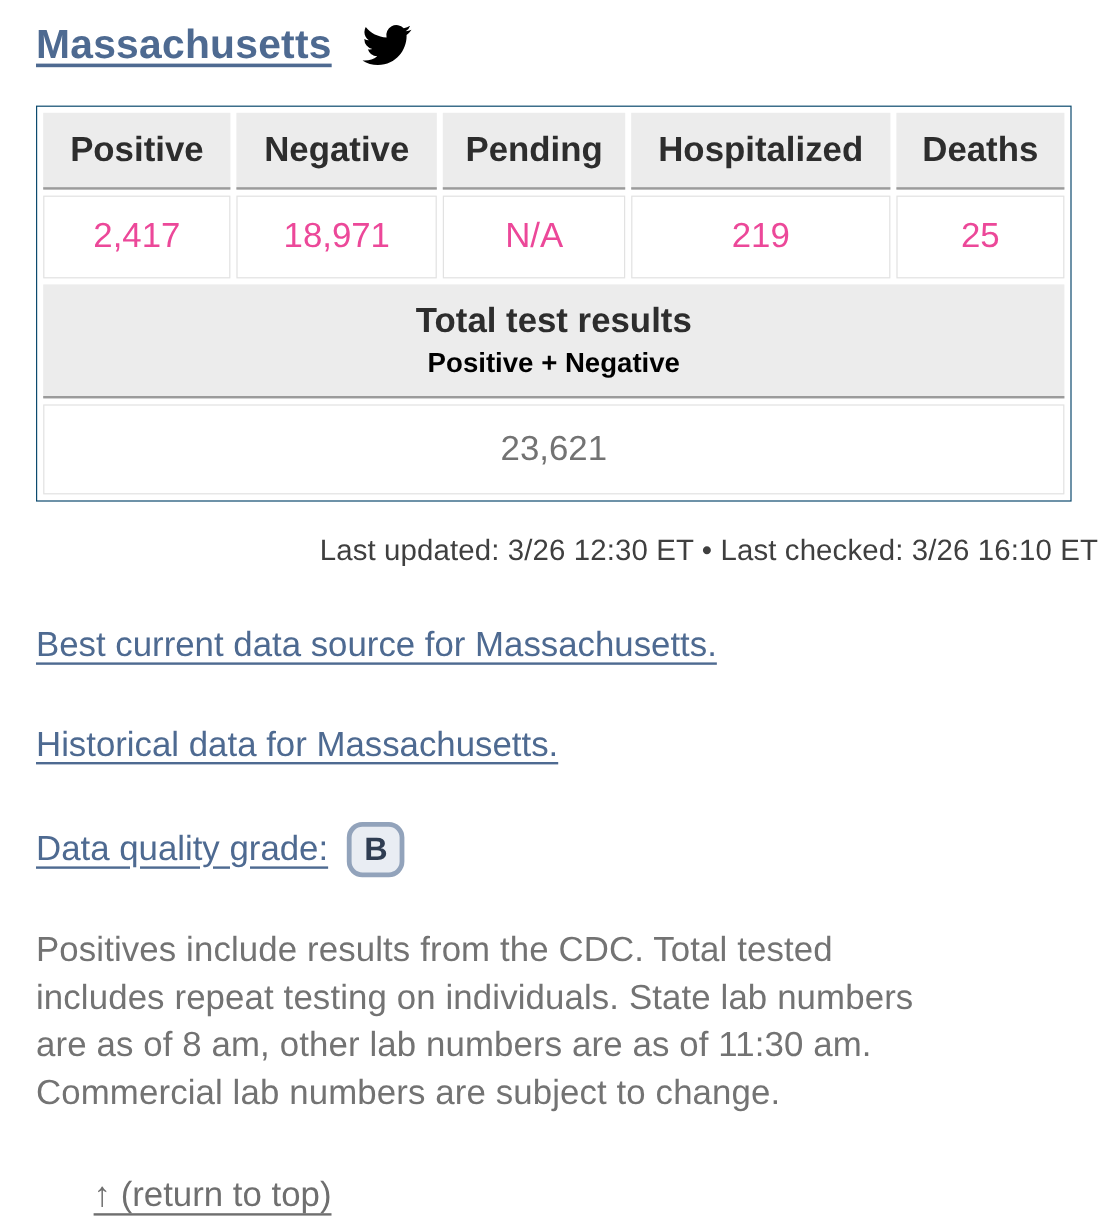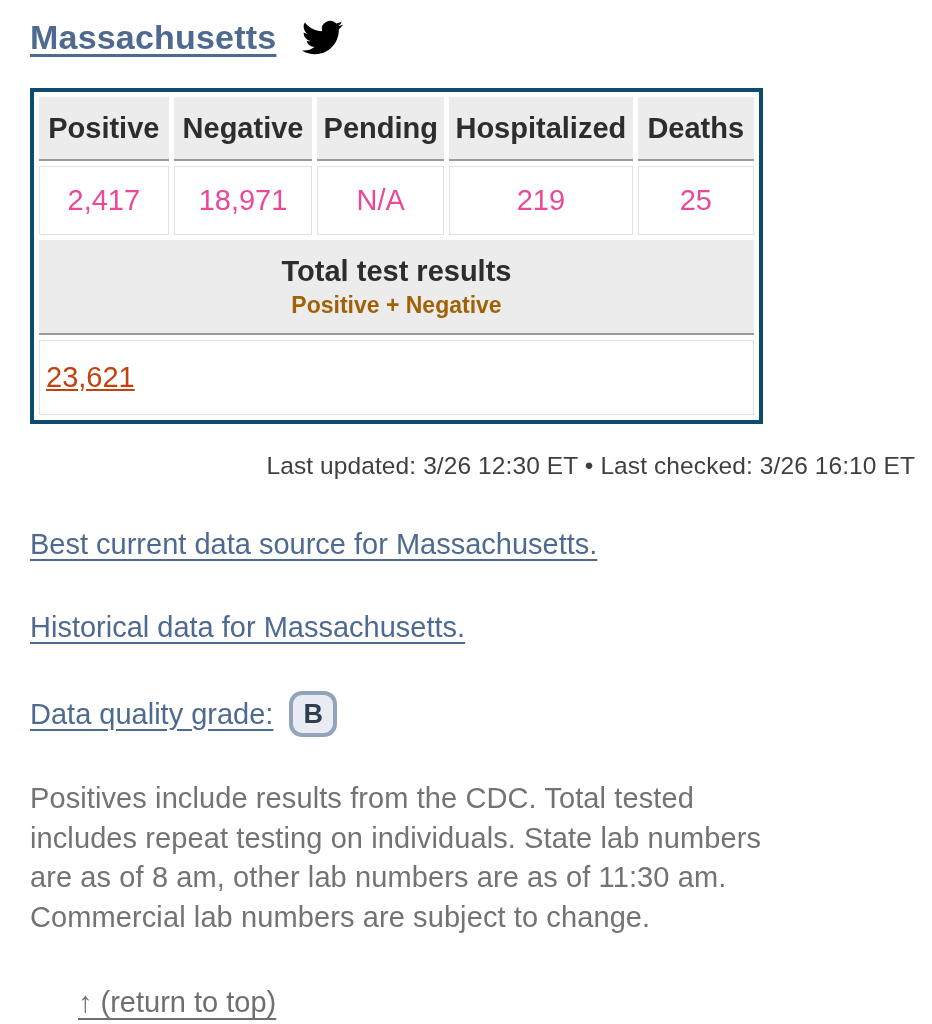--- a/index.html
+++ b/index.html
@@ -35,24 +35,24 @@
   .twitter-wrap {
     margin-left: 26px;
     display: inline-flex;
     align-items: center;
     cursor: pointer;
   }
 
   
   .stats-table {
     margin-top: 28px;
-    width: 733px;
+    width: 863px;
     border-collapse: separate;
     border-spacing: 5px;
-    border: 4px solid #0c4a6e;
+    border: 1px solid #0c4a6e;
     background: #ffffff;
   }
   .stats-table th.col-head {
     background: #ececec;
     border-bottom: 2px solid #9b9b9b;
     font-size: 29px;
     font-weight: bold;
     color: #2d2d2d;
     padding: 15px 6px 14px 6px;
     text-align: center;
@@ -65,29 +65,28 @@
     padding: 17px 6px;
     text-align: center;
   }
   .stats-table th.total-head {
     background: #ececec;
     border-bottom: 2px solid #9b9b9b;
     padding: 13px 6px 14px 6px;
     text-align: center;
   }
   .total-title { font-size: 29px; font-weight: bold; color: #2d2d2d; line-height: 36px; }
-  .total-sub   { font-size: 23px; font-weight: bold; color: #a16207; line-height: 28px; margin-top: 2px; }
+  .total-sub   { font-size: 23px; font-weight: bold; color: #000000; line-height: 28px; margin-top: 2px; }
   .stats-table td.total-val {
     background: #ffffff;
     border: 1px solid #e2e2e2;
     font-size: 29px;
-    color: #c2410c;
+    color: #737373;
     padding: 20px 6px;
-    text-align: left;
-    text-decoration: underline;
+    text-align: center;
   }
 
   
   .status-line {
     width: 885px;
     margin-top: 28px;
     text-align: right;
     font-size: 24.5px;
     color: #3f3f3f;
     letter-spacing: 0.1px;

